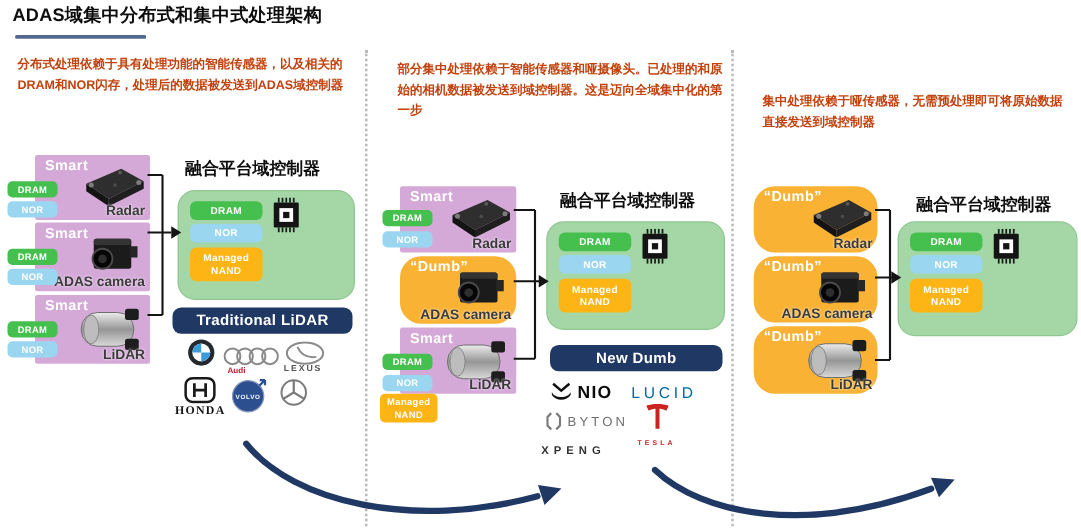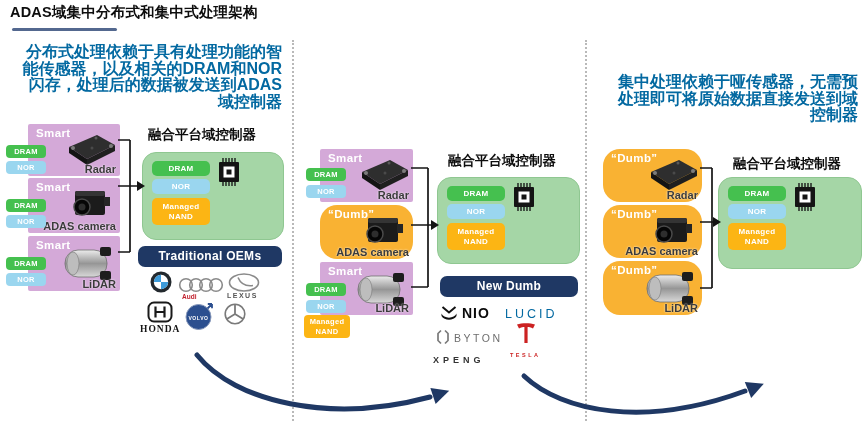--- a/index.html
+++ b/index.html
@@ -2,21 +2,21 @@
 <html><head>
 <meta charset="utf-8">
 <style>
   html,body{margin:0;padding:0;background:#fff;}
   .canvas{position:relative;width:865px;height:423px;background:#fff;overflow:hidden;
           font-family:"Liberation Sans",sans-serif;color:#111;padding-left:31px;}
   .abs{position:absolute;}
   .page-title{position:absolute;left:10px;top:3px;margin:0;font-size:14.5px;font-weight:bold;color:#0d0d0d;letter-spacing:.2px;}
   .title-underline{position:absolute;left:12px;top:28px;width:105px;height:3px;background:#53688F;border-radius:2px;}
   .divider{position:absolute;top:40px;height:381px;width:0;border-left:2px dotted #b9b9b9;}
-  .desc{position:absolute;margin:0;font-size:16px;line-height:16.5px;font-weight:bold;color:#0369a1;text-align:right;}
+  .desc{position:absolute;margin:0;font-size:10px;line-height:16.5px;font-weight:bold;color:#c2410c;}
 
   .sensor{position:absolute;border-radius:2px;text-align:center;}
   .purple{background:#D4A9D8;}
   .orange-box{background:#F9B233;border-radius:17px;}
   .stype{position:absolute;left:8px;top:3px;font-size:11.5px;font-weight:bold;color:#fff;letter-spacing:.4px;}
   .sname{position:absolute;right:4px;bottom:1px;font-size:11px;font-weight:bold;color:#3b3b3b;text-shadow:0 0 2px #fff;}
   .dev{position:absolute;right:1px;top:7px;}
 
   .tag{position:absolute;width:40px;height:13px;border-radius:4px;color:#fff;font-size:7.5px;font-weight:bold;
        text-align:center;line-height:13px;letter-spacing:.3px;}
@@ -133,21 +133,21 @@
   <div class="ctrl-title" style="left:148px;top:126px">融合平台域控制器</div>
   <div class="ctrl" style="left:142px;top:152px;width:140px;height:86px">
     <div class="ctag c-dram">DRAM</div>
     <div class="ctag c-nor">NOR</div>
     <div class="ctag c-nand">Managed NAND</div>
     <svg class="chip" width="28" height="28">
         <use href="#chip-dev" xlink:href="#chip-dev"></use>
       </svg>
   </div>
 
-  <div class="pill" style="left:138px;top:246px;width:144px">Traditional OEMs</div>
+  <div class="pill" style="left:138px;top:246px;width:144px">Traditional LiDAR</div>
 
   <svg class="abs" style="left:150px;top:271px" width="22" height="22">
     <circle cx="11" cy="11" r="10.5" fill="#23292e"></circle>
       <circle cx="11" cy="11" r="7.2" fill="#fff"></circle>
     <path d="M11,11 L11,3.8 A7.2,7.2 0 0 0 3.8,11 Z" fill="#3d9bd9"></path>
     <path d="M11,11 L11,18.2 A7.2,7.2 0 0 0 18.2,11 Z" fill="#3d9bd9"></path>
   </svg>
   <svg class="abs" style="left:178px;top:277px" width="46" height="16">
     <g fill="none" stroke="#8a8a8a" stroke-width="1.6">
       <circle cx="8" cy="8" r="6.3"></circle>
@@ -170,20 +170,21 @@
   <svg class="abs" style="left:184px;top:301px" width="31" height="31">
     <circle cx="14.5" cy="16" r="12.5" fill="#2c4f8f" stroke="#8899bb" stroke-width="1"></circle>
     <path d="M23.5,7.5 L28,3 M28,3 h-4.2 M28,3 v4.2" stroke="#2c4f8f" stroke-width="1.8" fill="none"></path>
     <text x="14.5" y="18.5" font-size="5" letter-spacing="0.6" fill="#fff" text-anchor="middle" font-weight="bold">VOLVO</text>
   </svg>
   <svg class="abs" style="left:224px;top:303px" width="22" height="22">
     <circle cx="11" cy="11" r="9.8" fill="none" stroke="#7a7a7a" stroke-width="1.6"></circle>
     <path d="M11,11 L11,1.6 M11,11 L2.9,15.9 M11,11 L19.1,15.9" stroke="#7a7a7a" stroke-width="1.8"></path>
   </svg>
 
+  <p class="desc" style="left:318px;top:48px;width:262px">部分集中处理依赖于智能传感器和哑摄像头。已处理的和原始的相机数据被发送到域控制器。这是迈向全域集中化的第一步</p>
 
   <div class="sensor purple" style="left:320px;top:149px;width:93px;height:53px">
     <span class="stype">Smart</span>
     <svg class="dev" width="60" height="36">
         <use href="#radar-dev" xlink:href="#radar-dev"></use>
       </svg>
     <span class="sname">Radar</span>
   </div>
   <div class="sensor orange-box" style="left:320px;top:205px;width:93px;height:54px">
     <span class="stype">“Dumb”</span>

